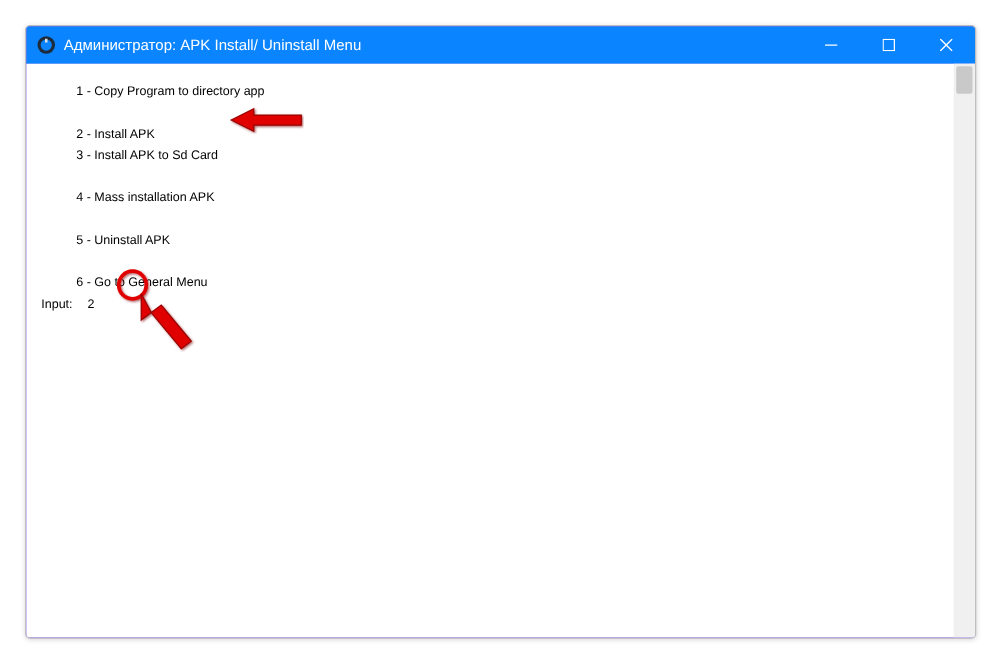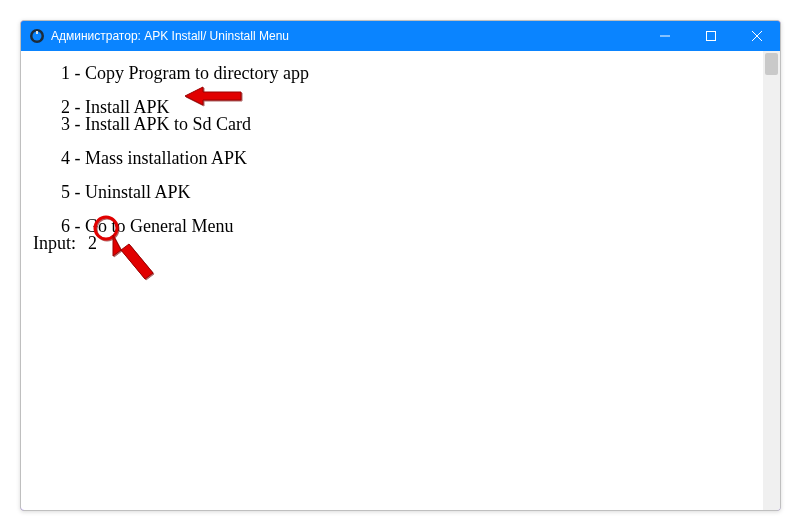--- a/index.html
+++ b/index.html
@@ -82,22 +82,22 @@
     border-radius: 2px;
   }
   pre.console {
     position: absolute;
     left: 0;
     top: 0;
     right: 17px;
     bottom: 0;
     margin: 0;
     padding: 14px 0 0 0;
-    font-family: Liberation Serif, serif;
-    font-size: 18px;
+    font-family: Liberation Sans, sans-serif;
+    font-size: 10px;
     line-height: 17px;
     color: #000000;
     white-space: pre;
     overflow: hidden;
   }
   .indent { padding-left: 40px; display: block; }
   .no-indent { padding-left: 12px; display: inline; }
 
   
   .arrow {

